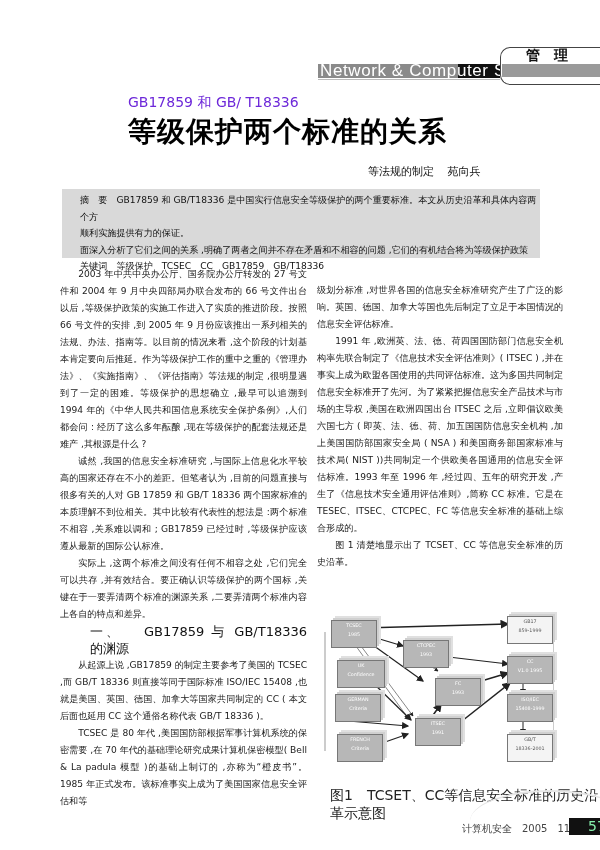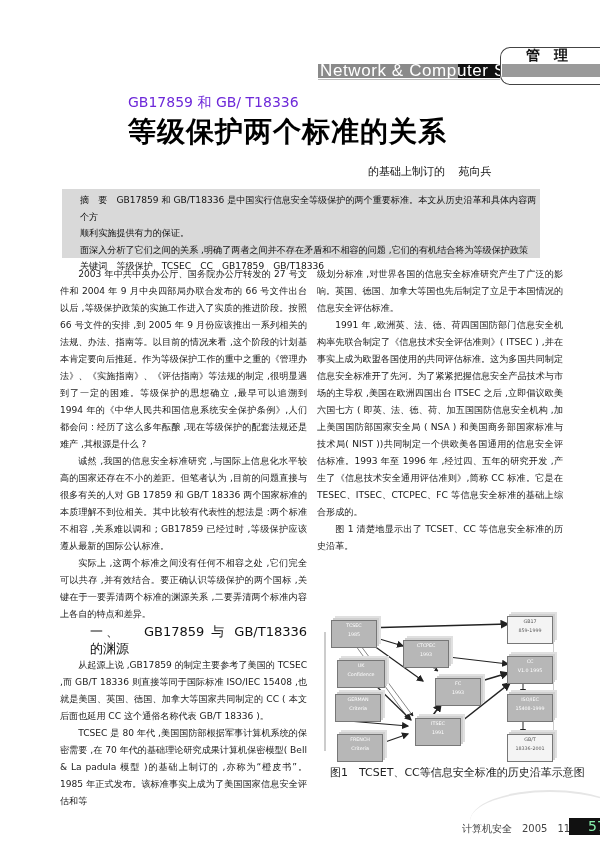--- a/index.html
+++ b/index.html
@@ -12,48 +12,48 @@
   .hdr-tab{position:absolute;left:500px;top:47px;width:110px;height:36px;border:1px solid #444;border-right:none;border-radius:10px 0 0 10px;background:#fff;}
   .hdr-tab-inner{position:absolute;left:502px;top:64px;width:100px;height:13px;background:#9a9a9a;}
   .hdr-tab-label{position:absolute;left:526px;top:47px;font-size:14px;font-weight:bold;letter-spacing:14px;color:#111;}
   .subtitle{position:absolute;left:128px;top:94px;font-size:14px;color:#6d28d9;}
   .title{position:absolute;left:128px;top:113px;font-size:28px;color:#000;letter-spacing:1px;font-weight:bold;}
   .author{position:absolute;left:368px;top:164px;font-size:11px;color:#111;word-spacing:10px;}
   .abstract{position:absolute;left:62px;top:189px;width:478px;height:69px;background:#d9d9d9;padding:3px 0 7px 18px;box-sizing:border-box;font-size:9.1px;line-height:16.5px;color:#111;}
   .abstract p{margin:0;}
   .col{position:absolute;font-size:9.1px;line-height:17px;color:#1a1a1a;text-align:justify;}
   .col p{margin:0;text-indent:2em;}
-  .col p.noi{text-indent:0;}
+  .col p.noi{text-indent:0;margin-top:16px;}
   .col-left{left:60px;top:266px;width:247px;}
   .col-right{left:317px;top:266px;width:246px;}
   .section-h{font-size:13px;margin:12px 0 14px 0;text-indent:0 !important;padding-left:30px;color:#111;}
   .section-h .num{margin-right:22px;}
   .figure{position:absolute;left:323px;top:616px;width:230px;height:115px;border-right:1px solid #ccc;}
   .node{position:absolute;width:44px;height:26px;background:#b7b7b7;border:1px solid #777;font-size:4.8px;color:#fff;text-align:center;line-height:9px;box-shadow:2px -2px 0 #d0d0d0,4px -4px 0 #e0e0e0;}
   .node.white{background:#f4f4f4;color:#555;}
-  .caption{position:absolute;left:330px;top:765px;font-size:11px;color:#222;word-spacing:4px;text-align:right;}
+  .caption{position:absolute;left:330px;top:787px;font-size:14px;color:#222;word-spacing:4px;}
   .footer-text{position:absolute;left:462px;top:822px;font-size:10px;color:#444;word-spacing:6px;}
   .page-num{position:absolute;left:569px;top:818px;width:31px;height:17px;background:#111;color:#86efac;font-size:14px;line-height:17px;padding-left:19px;box-sizing:border-box;}
   .swirl{position:absolute;left:470px;top:790px;width:160px;height:60px;border-radius:50%;border-top:2px solid #e6e6e6;}
   svg.arrows{position:absolute;left:0;top:0;}
 </style>
 </head>
 <body>
 
 <div class="hdr-band"></div>
 <div class="hdr-band-dark"></div>
 <div class="hdr-text"><span>Network &amp; Computer </span><span class="dk">Security</span></div>
 <div class="hdr-underline"></div>
 <div class="hdr-tab"></div>
 <div class="hdr-tab-inner"></div>
 <div class="hdr-tab-label">管理</div>
 
 <div class="subtitle">GB17859 和 GB/ T18336</div>
 <div class="title">等级保护两个标准的关系</div>
-<div class="author">的基础上制订的 苑向兵</div>
+<div class="author">等法规的制定 苑向兵</div>
 
 <div class="abstract">
   <p>摘　要　GB17859 和 GB/T18336 是中国实行信息安全等级保护的两个重要标准。本文从历史沿革和具体内容两个方</p>
   <p>顺利实施提供有力的保证。</p>
   <p>面深入分析了它们之间的关系 ,明确了两者之间并不存在矛盾和不相容的问题 ,它们的有机结合将为等级保护政策</p>
   <p>关键词　等级保护　TCSEC　CC　GB17859　GB/T18336</p>
 </div>
 
 <div class="col col-left">
   <p>2003 年中共中央办公厅、国务院办公厅转发的 27 号文件和 2004 年 9 月中央四部局办联合发布的 66 号文件出台以后 ,等级保护政策的实施工作进入了实质的推进阶段。按照 66 号文件的安排 ,到 2005 年 9 月份应该推出一系列相关的法规、办法、指南等。以目前的情况来看 ,这个阶段的计划基本肯定要向后推延。作为等级保护工作的重中之重的《管理办法》、《实施指南》、《评估指南》等法规的制定 ,很明显遇到了一定的困难。等级保护的思想确立 ,最早可以追溯到 1994 年的《中华人民共和国信息系统安全保护条例》,人们都会问 : 经历了这么多年酝酿 ,现在等级保护的配套法规还是难产 ,其根源是什么 ?</p>

